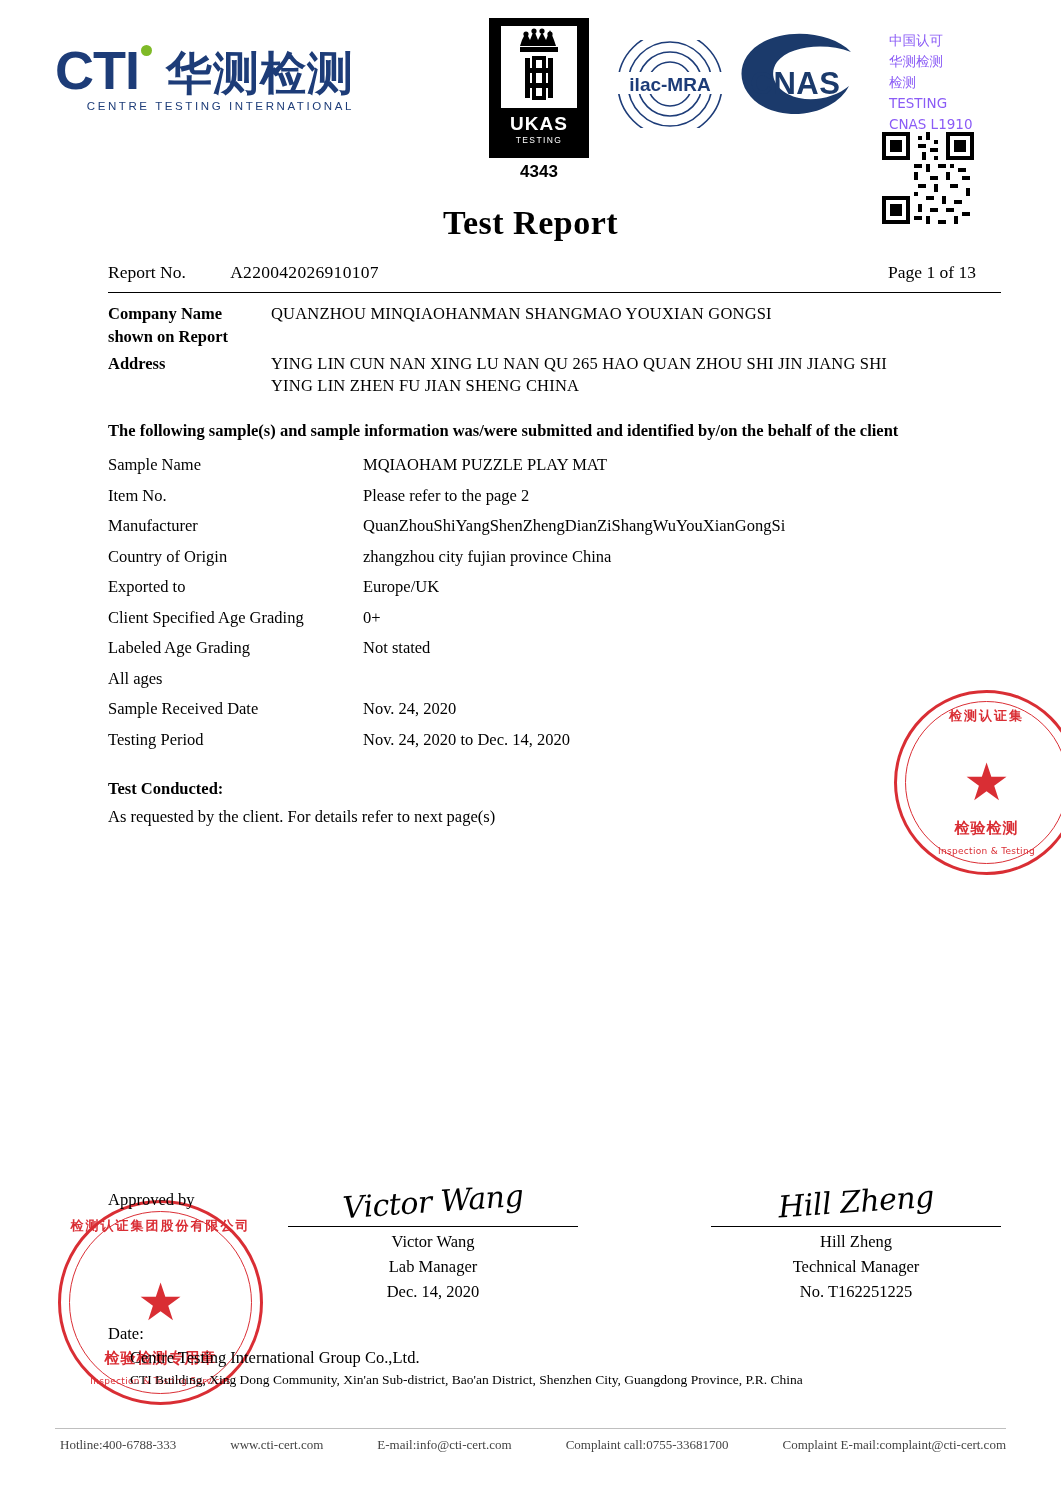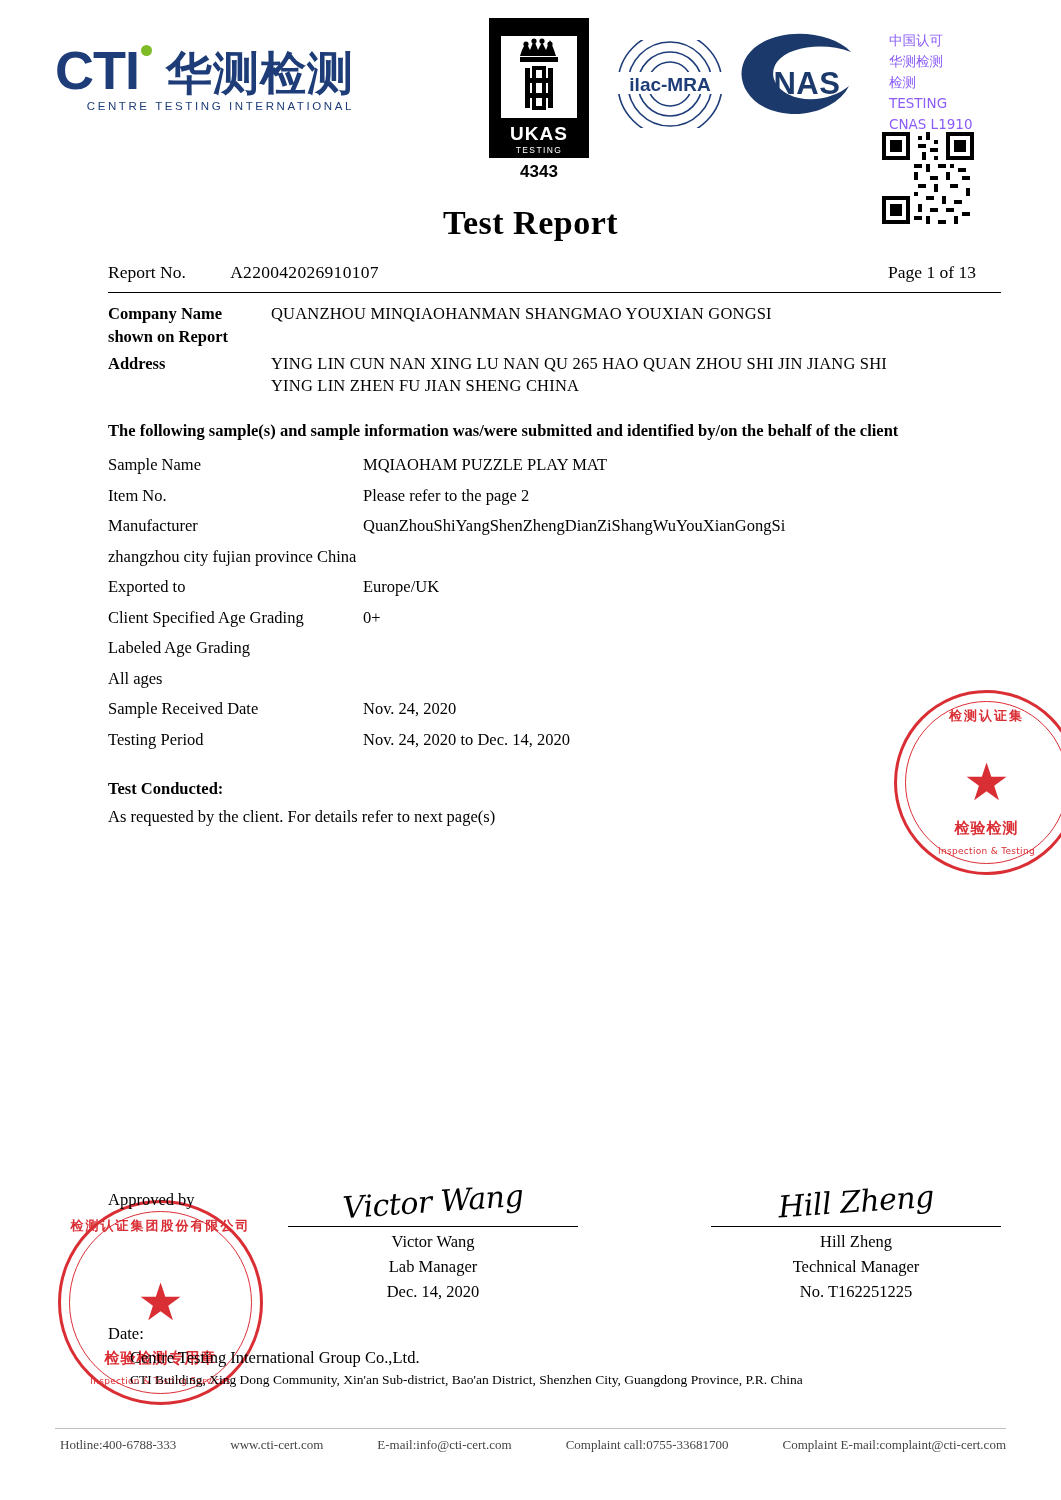--- a/index.html
+++ b/index.html
@@ -74,21 +74,21 @@
     background: #000;
     color: #fff;
     width: 100px;
     height: 140px;
     margin: 0 auto;
     position: relative;
     display: flex;
     flex-direction: column;
     align-items: center;
     justify-content: flex-start;
-    padding-top: 18px;
+    padding-top: 8px;
   }
   .ukas-inner {
     background: #fff;
     width: 76px; height: 82px;
     display: flex;
     align-items: center;
     justify-content: center;
   }
   .ukas-label {
     font-family: "Liberation Sans", sans-serif;
@@ -517,32 +517,34 @@
   </div>
   <div class="srow">
     <div class="skey">Item No.</div>
     <div class="sval">Please refer to the page 2</div>
   </div>
   <div class="srow">
     <div class="skey">Manufacturer</div>
     <div class="sval">QuanZhouShiYangShenZhengDianZiShangWuYouXianGongSi</div>
   </div>
   <div class="srow">
+    <div class="skey">Country of Origin</div>
     <div class="sval">zhangzhou city fujian province China</div>
   </div>
   <div class="srow">
     <div class="skey">Exported to</div>
     <div class="sval">Europe/UK</div>
   </div>
   <div class="srow">
     <div class="skey">Client Specified Age Grading</div>
     <div class="sval">0+</div>
   </div>
   <div class="srow">
     <div class="skey">Labeled Age Grading</div>
+    <div class="sval">Not stated</div>
   </div>
   <div class="srow">
     <div class="sval">All ages</div>
   </div>
   <div class="srow">
     <div class="skey">Sample Received Date</div>
     <div class="sval">Nov. 24, 2020</div>
   </div>
   <div class="srow">
     <div class="skey">Testing Period</div>

